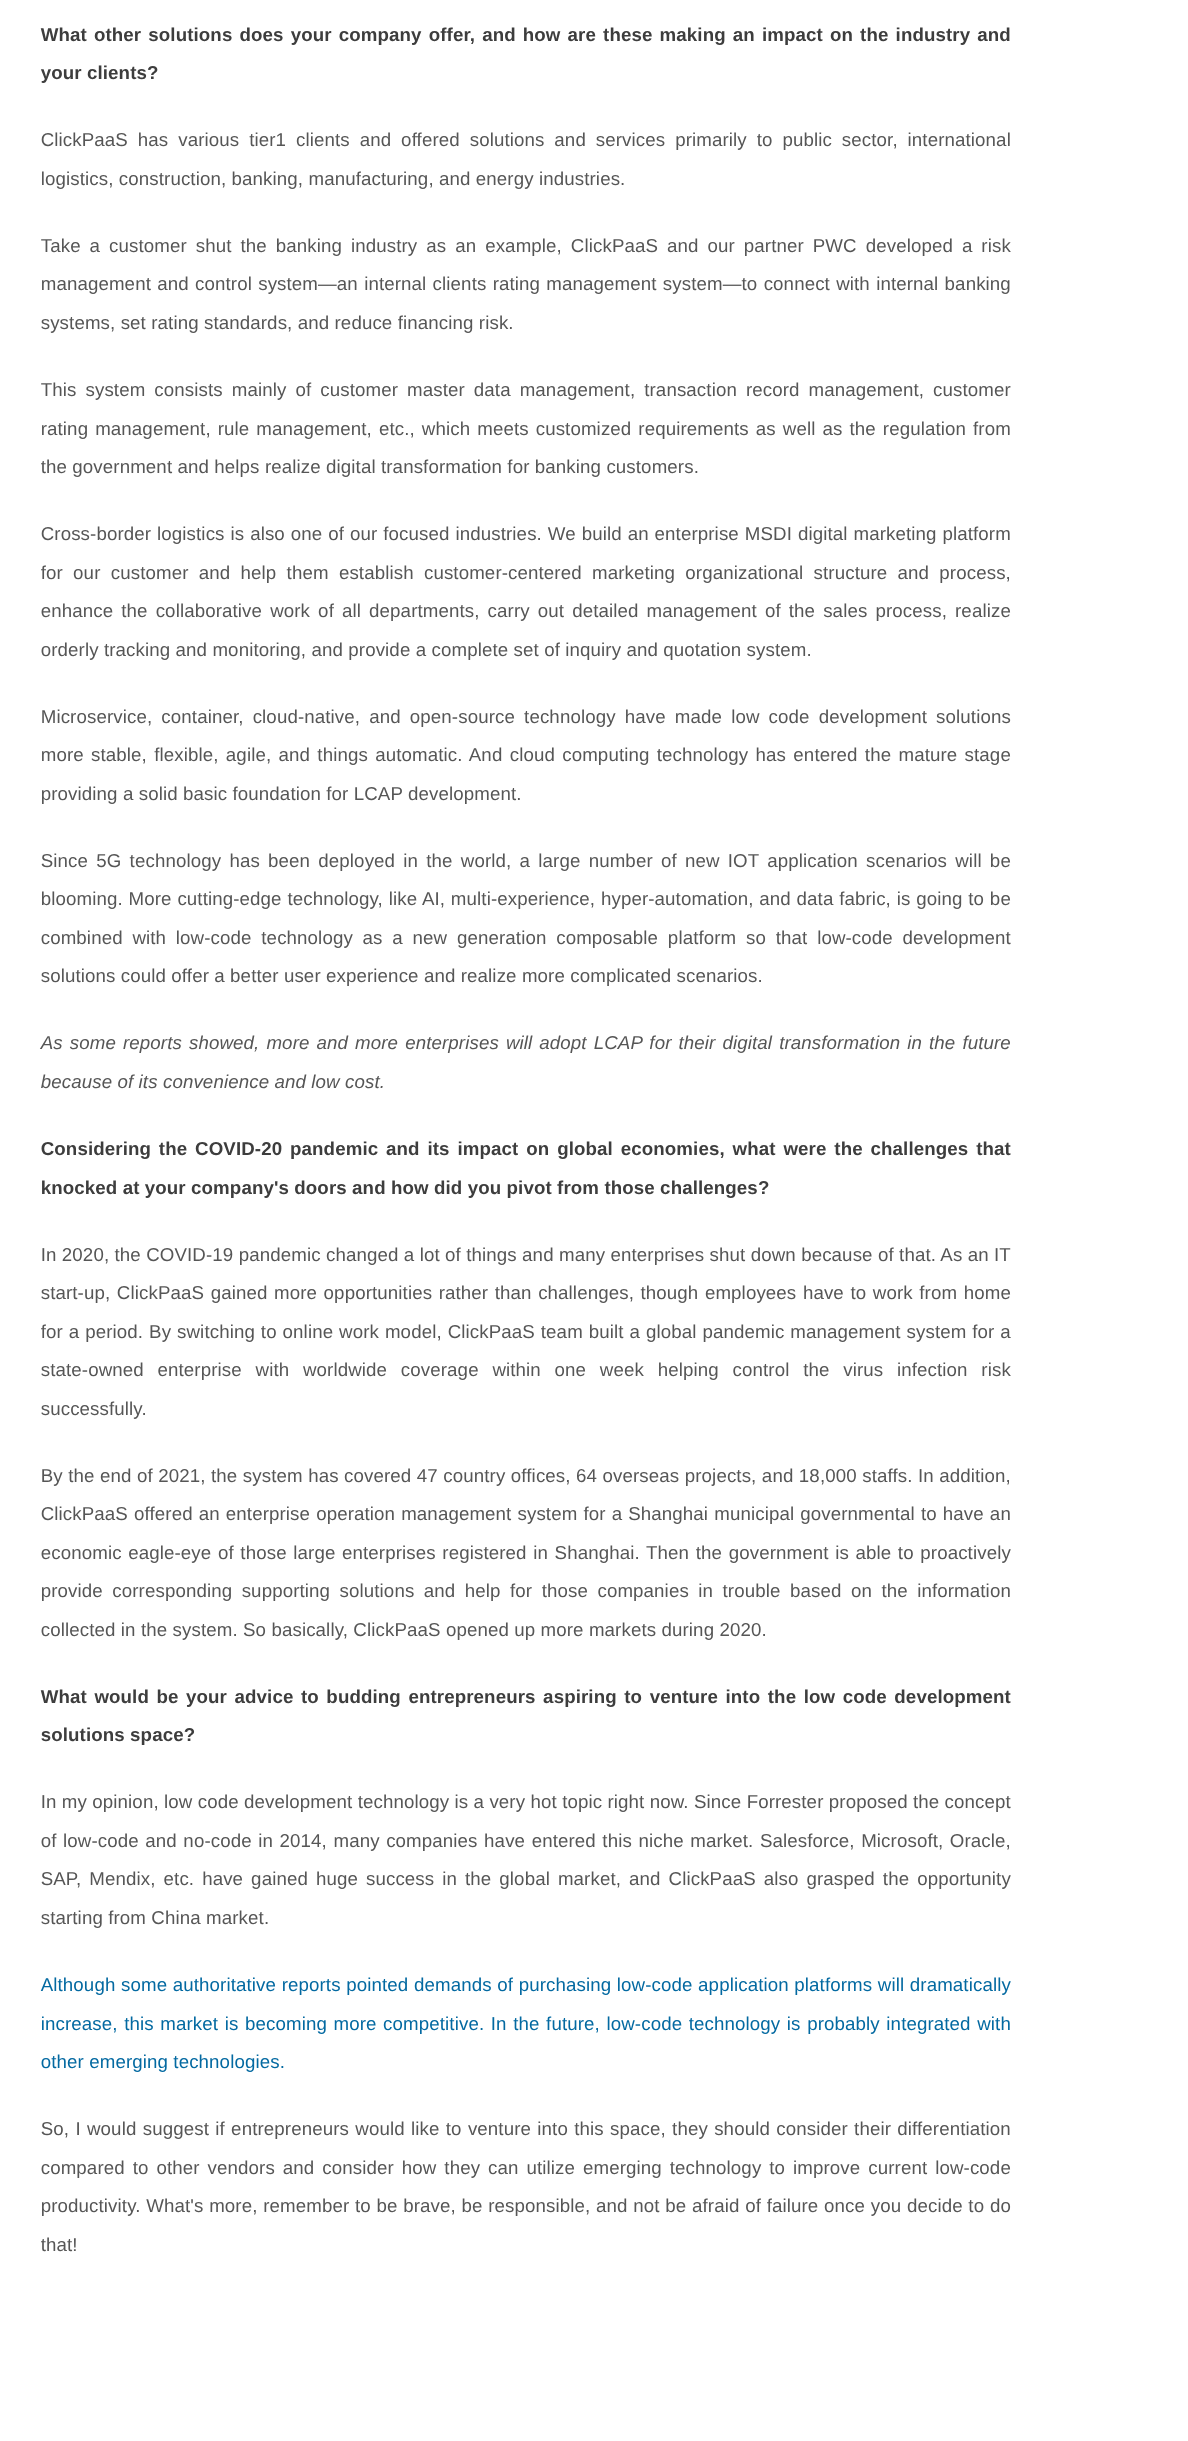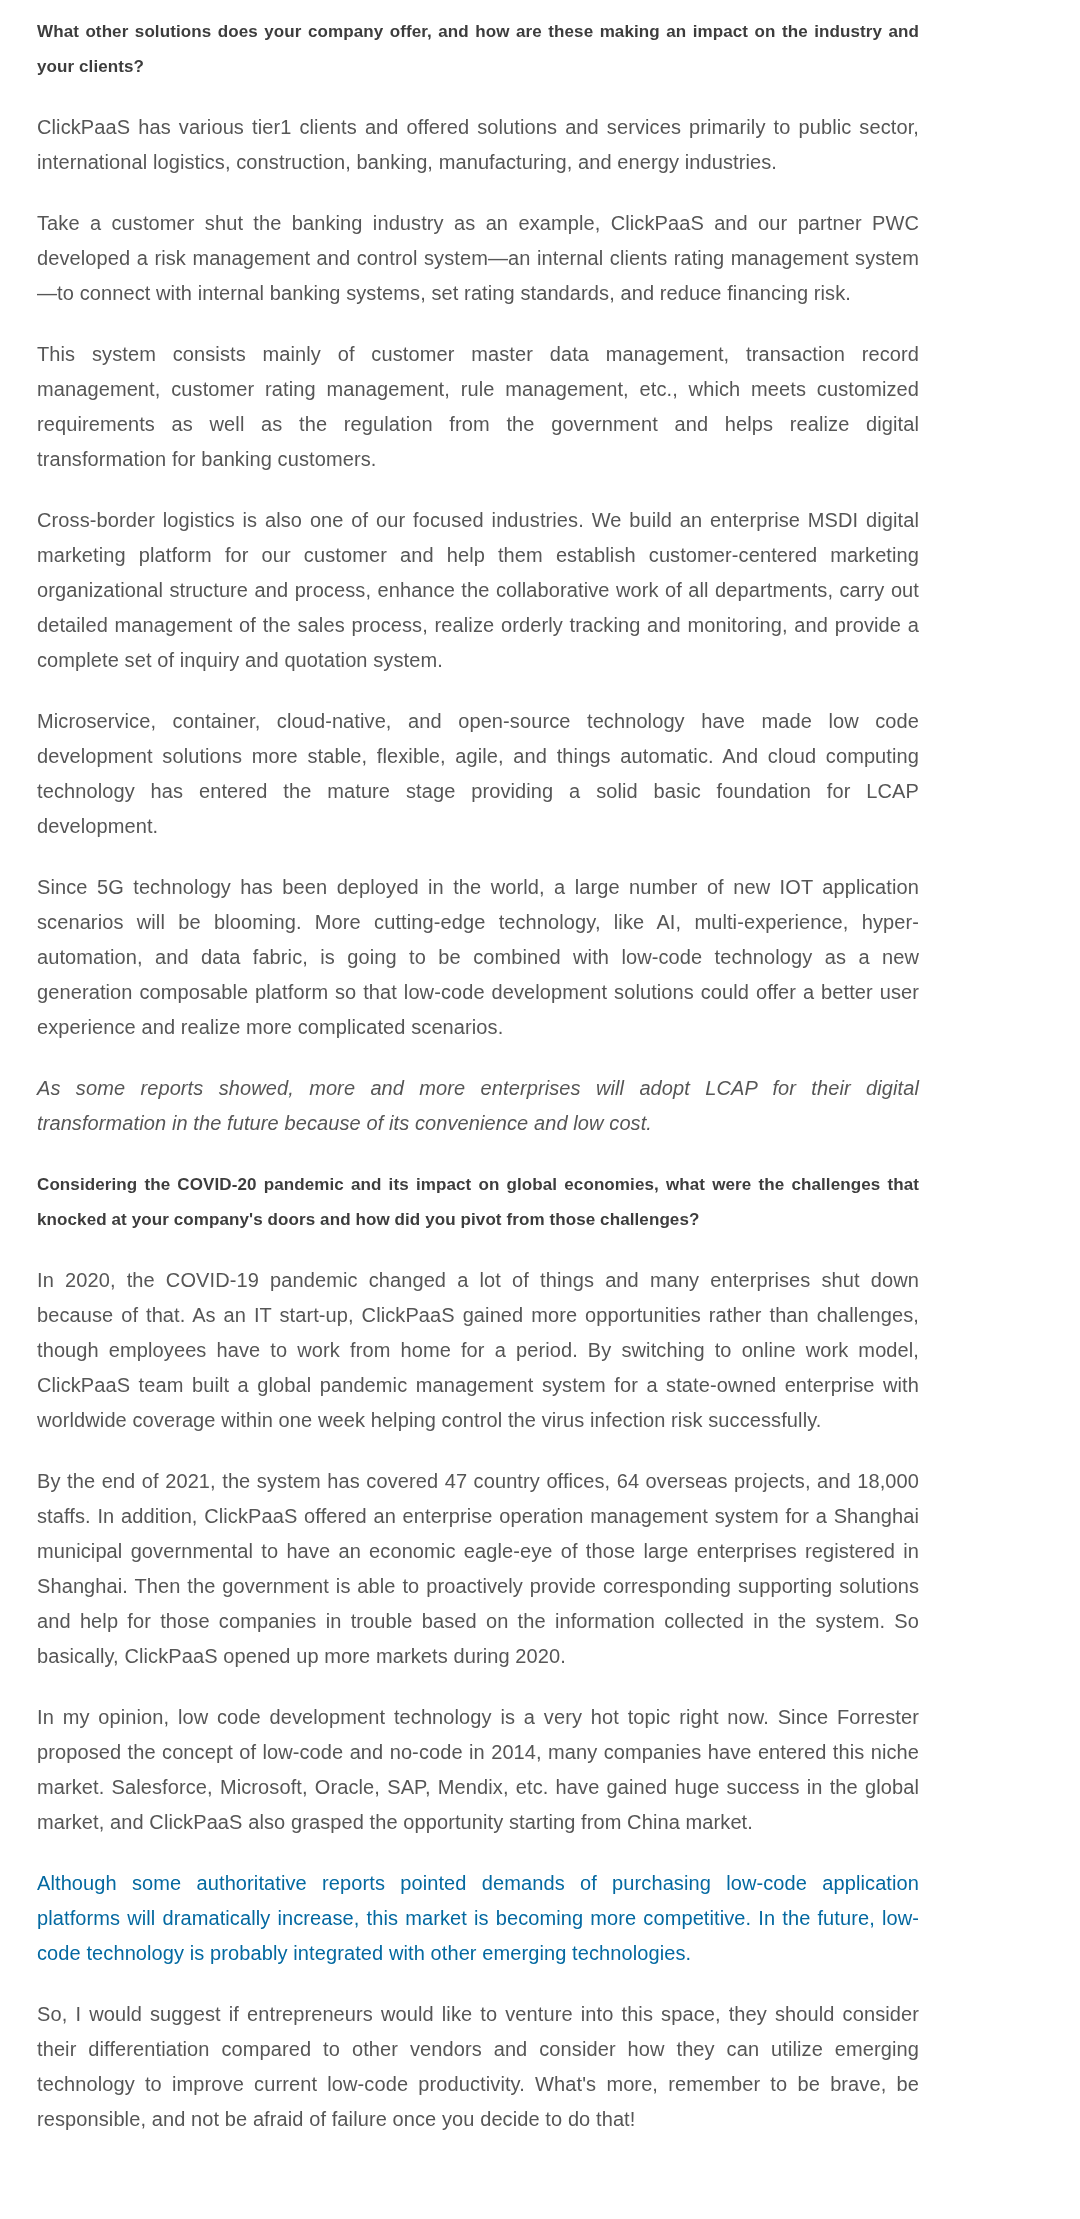--- a/index.html
+++ b/index.html
@@ -22,21 +22,21 @@
   }
   .question {
     font-size: 17px;
     font-weight: 700;
     line-height: 35px;
     margin: 0 0 26px 0;
     text-align: justify;
     letter-spacing: 0.1px;
   }
   .answer {
-    font-size: 20px;
+    font-size: 17px;
     font-weight: 400;
     line-height: 35px;
     margin: 0 0 26px 0;
     text-align: justify;
     letter-spacing: 0.1px;
   }
   .qa:last-child .answer:last-child {
     margin-bottom: 0;
   }
 </style>
@@ -64,19 +64,20 @@
 
   <section class="qa">
     <h2 class="question" style="color: rgb(61, 61, 61);">Considering the COVID-20 pandemic and its impact on global economies, what were the challenges that knocked at your company's doors and how did you pivot from those challenges?</h2>
     <div class="answers">
         <p class="answer" style="color: rgb(86, 86, 86);">In 2020, the COVID-19 pandemic changed a lot of things and many enterprises shut down because of that. As an IT start-up, ClickPaaS gained more opportunities rather than challenges, though employees have to work from home for a period. By switching to online work model, ClickPaaS team built a global pandemic management system for a state-owned enterprise with worldwide coverage within one week helping control the virus infection risk successfully.</p>
         <p class="answer" style="color: rgb(86, 86, 86);">By the end of 2021, the system has covered 47 country offices, 64 overseas projects, and 18,000 staffs. In addition, ClickPaaS offered an enterprise operation management system for a Shanghai municipal governmental to have an economic eagle-eye of those large enterprises registered in Shanghai. Then the government is able to proactively provide corresponding supporting solutions and help for those companies in trouble based on the information collected in the system. So basically, ClickPaaS opened up more markets during 2020.</p>
       </div>
   </section>
 
   <section class="qa">
+    <h2 class="question" style="color: rgb(61, 61, 61);">What would be your advice to budding entrepreneurs aspiring to venture into the low code development solutions space?</h2>
     <div class="answers">
         <p class="answer" style="color: rgb(86, 86, 86);">In my opinion, low code development technology is a very hot topic right now. Since Forrester proposed the concept of low-code and no-code in 2014, many companies have entered this niche market. Salesforce, Microsoft, Oracle, SAP, Mendix, etc. have gained huge success in the global market, and ClickPaaS also grasped the opportunity starting from China market.</p>
         <p class="answer" style="color: #0369a1;">Although some authoritative reports pointed demands of purchasing low-code application platforms will dramatically increase, this market is becoming more competitive. In the future, low-code technology is probably integrated with other emerging technologies.</p>
         <p class="answer" style="color: rgb(86, 86, 86);">So, I would suggest if entrepreneurs would like to venture into this space, they should consider their differentiation compared to other vendors and consider how they can utilize emerging technology to improve current low-code productivity. What's more, remember to be brave, be responsible, and not be afraid of failure once you decide to do that!</p>
       </div>
   </section>
 </main>
 
 </body></html>

